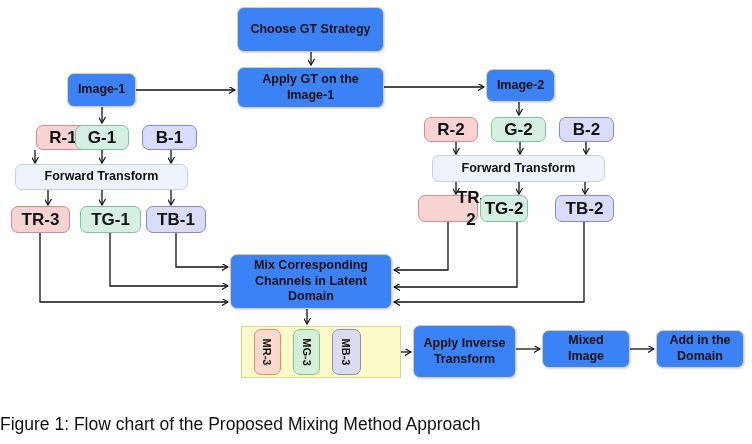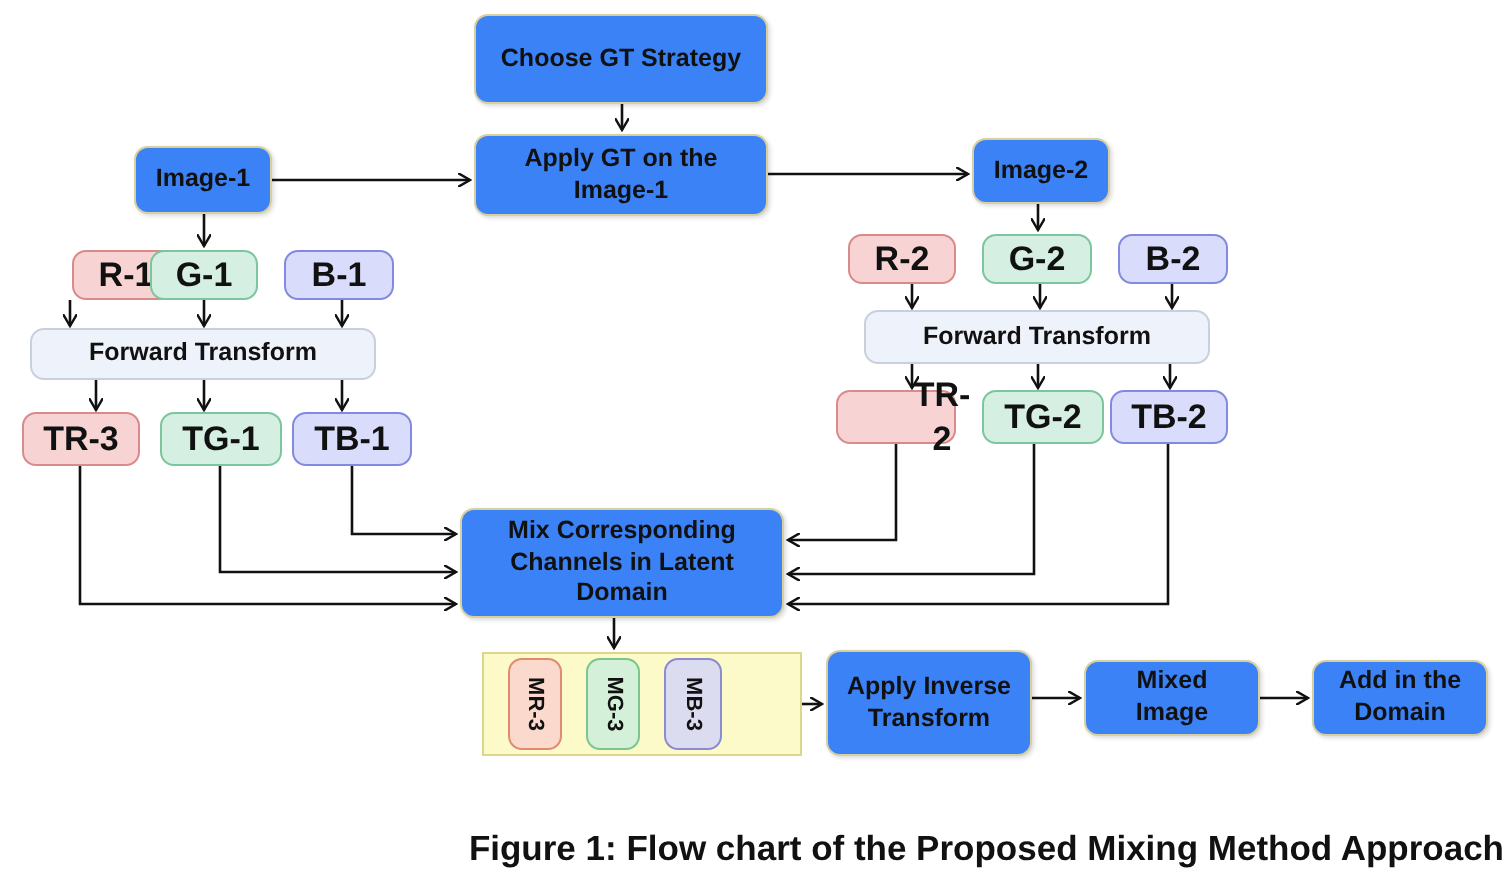--- a/index.html
+++ b/index.html
@@ -14,22 +14,22 @@
   .blue  { background:#d9dcfb; border:1.5px solid #8289df; font-size:17px; }
   .fwd   { background:#eef2fa; border:1.5px solid #c8d0de; font-size:12.5px; }
   .holder { position:absolute; box-sizing:border-box; background:#fbfac8; border:1.5px solid #d9d88a; }
   .mchan { position:absolute; box-sizing:border-box; border-radius:7px;
            display:flex; align-items:center; justify-content:center; font-size:11px; font-weight:bold; }
   .mchan span { transform:rotate(90deg); white-space:nowrap; display:inline-block; }
   .mr { background:#fbd9cc; border:1.5px solid #e08b6f; }
   .mg { background:#d4f0d8; border:1.5px solid #7cc58d; }
   .mb { background:#dcdcf0; border:1.5px solid #8b8bd0; }
   svg.wires { position:absolute; left:0; top:0; }
-  .caption { position:absolute; left:0; width:752px; top:414px; text-align:right;
-             font-size:17.5px; font-weight:bold; }
+  .caption { position:absolute; left:0; width:752px; top:414px; text-align:left;
+             font-size:17.5px; font-weight:normal; }
 </style>
 </head>
 <body>
 
 <svg class="wires" width="752" height="444">
   <defs>
     <marker id="ah" markerWidth="7" markerHeight="7" refX="6" refY="3.5" orient="auto" markerUnits="userSpaceOnUse">
       <path d="M0,0 L6,3.5 L0,7" fill="none" stroke="#111" stroke-width="1.2"></path>
     </marker>
   </defs>
@@ -90,21 +90,21 @@
 <div class="node red" style="left:11px;top:206px;width:59px;height:27px;">TR-3</div>
 <div class="node green" style="left:80px;top:206px;width:61px;height:27px;">TG-1</div>
 <div class="node blue" style="left:146px;top:206px;width:60px;height:27px;">TB-1</div>
 
 <div class="node beige" style="left:486px;top:69px;width:69px;height:33px;">Image-2</div>
 <div class="node red" style="left:424px;top:117px;width:54px;height:25px;">R-2</div>
 <div class="node green" style="left:491px;top:117px;width:55px;height:25px;">G-2</div>
 <div class="node blue" style="left:559px;top:117px;width:55px;height:25px;text-align:center;">B-2</div>
 <div class="node fwd" style="left:432px;top:155px;width:173px;height:27px;">Forward Transform</div>
 <div class="node red" style="left:418px;top:195px;width:60px;height:27px;padding-left:46px;">TR-2</div>
-<div class="node green" style="left:491px;top:195px;width:61px;height:27px;">TG-2</div>
+<div class="node green" style="left:480px;top:195px;width:48px;height:27px;">TG-2</div>
 <div class="node blue" style="left:555px;top:195px;width:59px;height:27px;">TB-2</div>
 
 <div class="node beige" style="left:230px;top:254px;width:162px;height:55px;padding:0 10px;">Mix Corresponding Channels in Latent Domain</div>
 
 <div class="holder" style="left:241px;top:326px;width:160px;height:52px;">
   <div class="mchan mr" style="left:12px;top:2px;width:27px;height:46px;">
       <span>MR-3</span>
     </div>
   <div class="mchan mg" style="left:51px;top:2px;width:27px;height:46px;">
       <span>MG-3</span>

